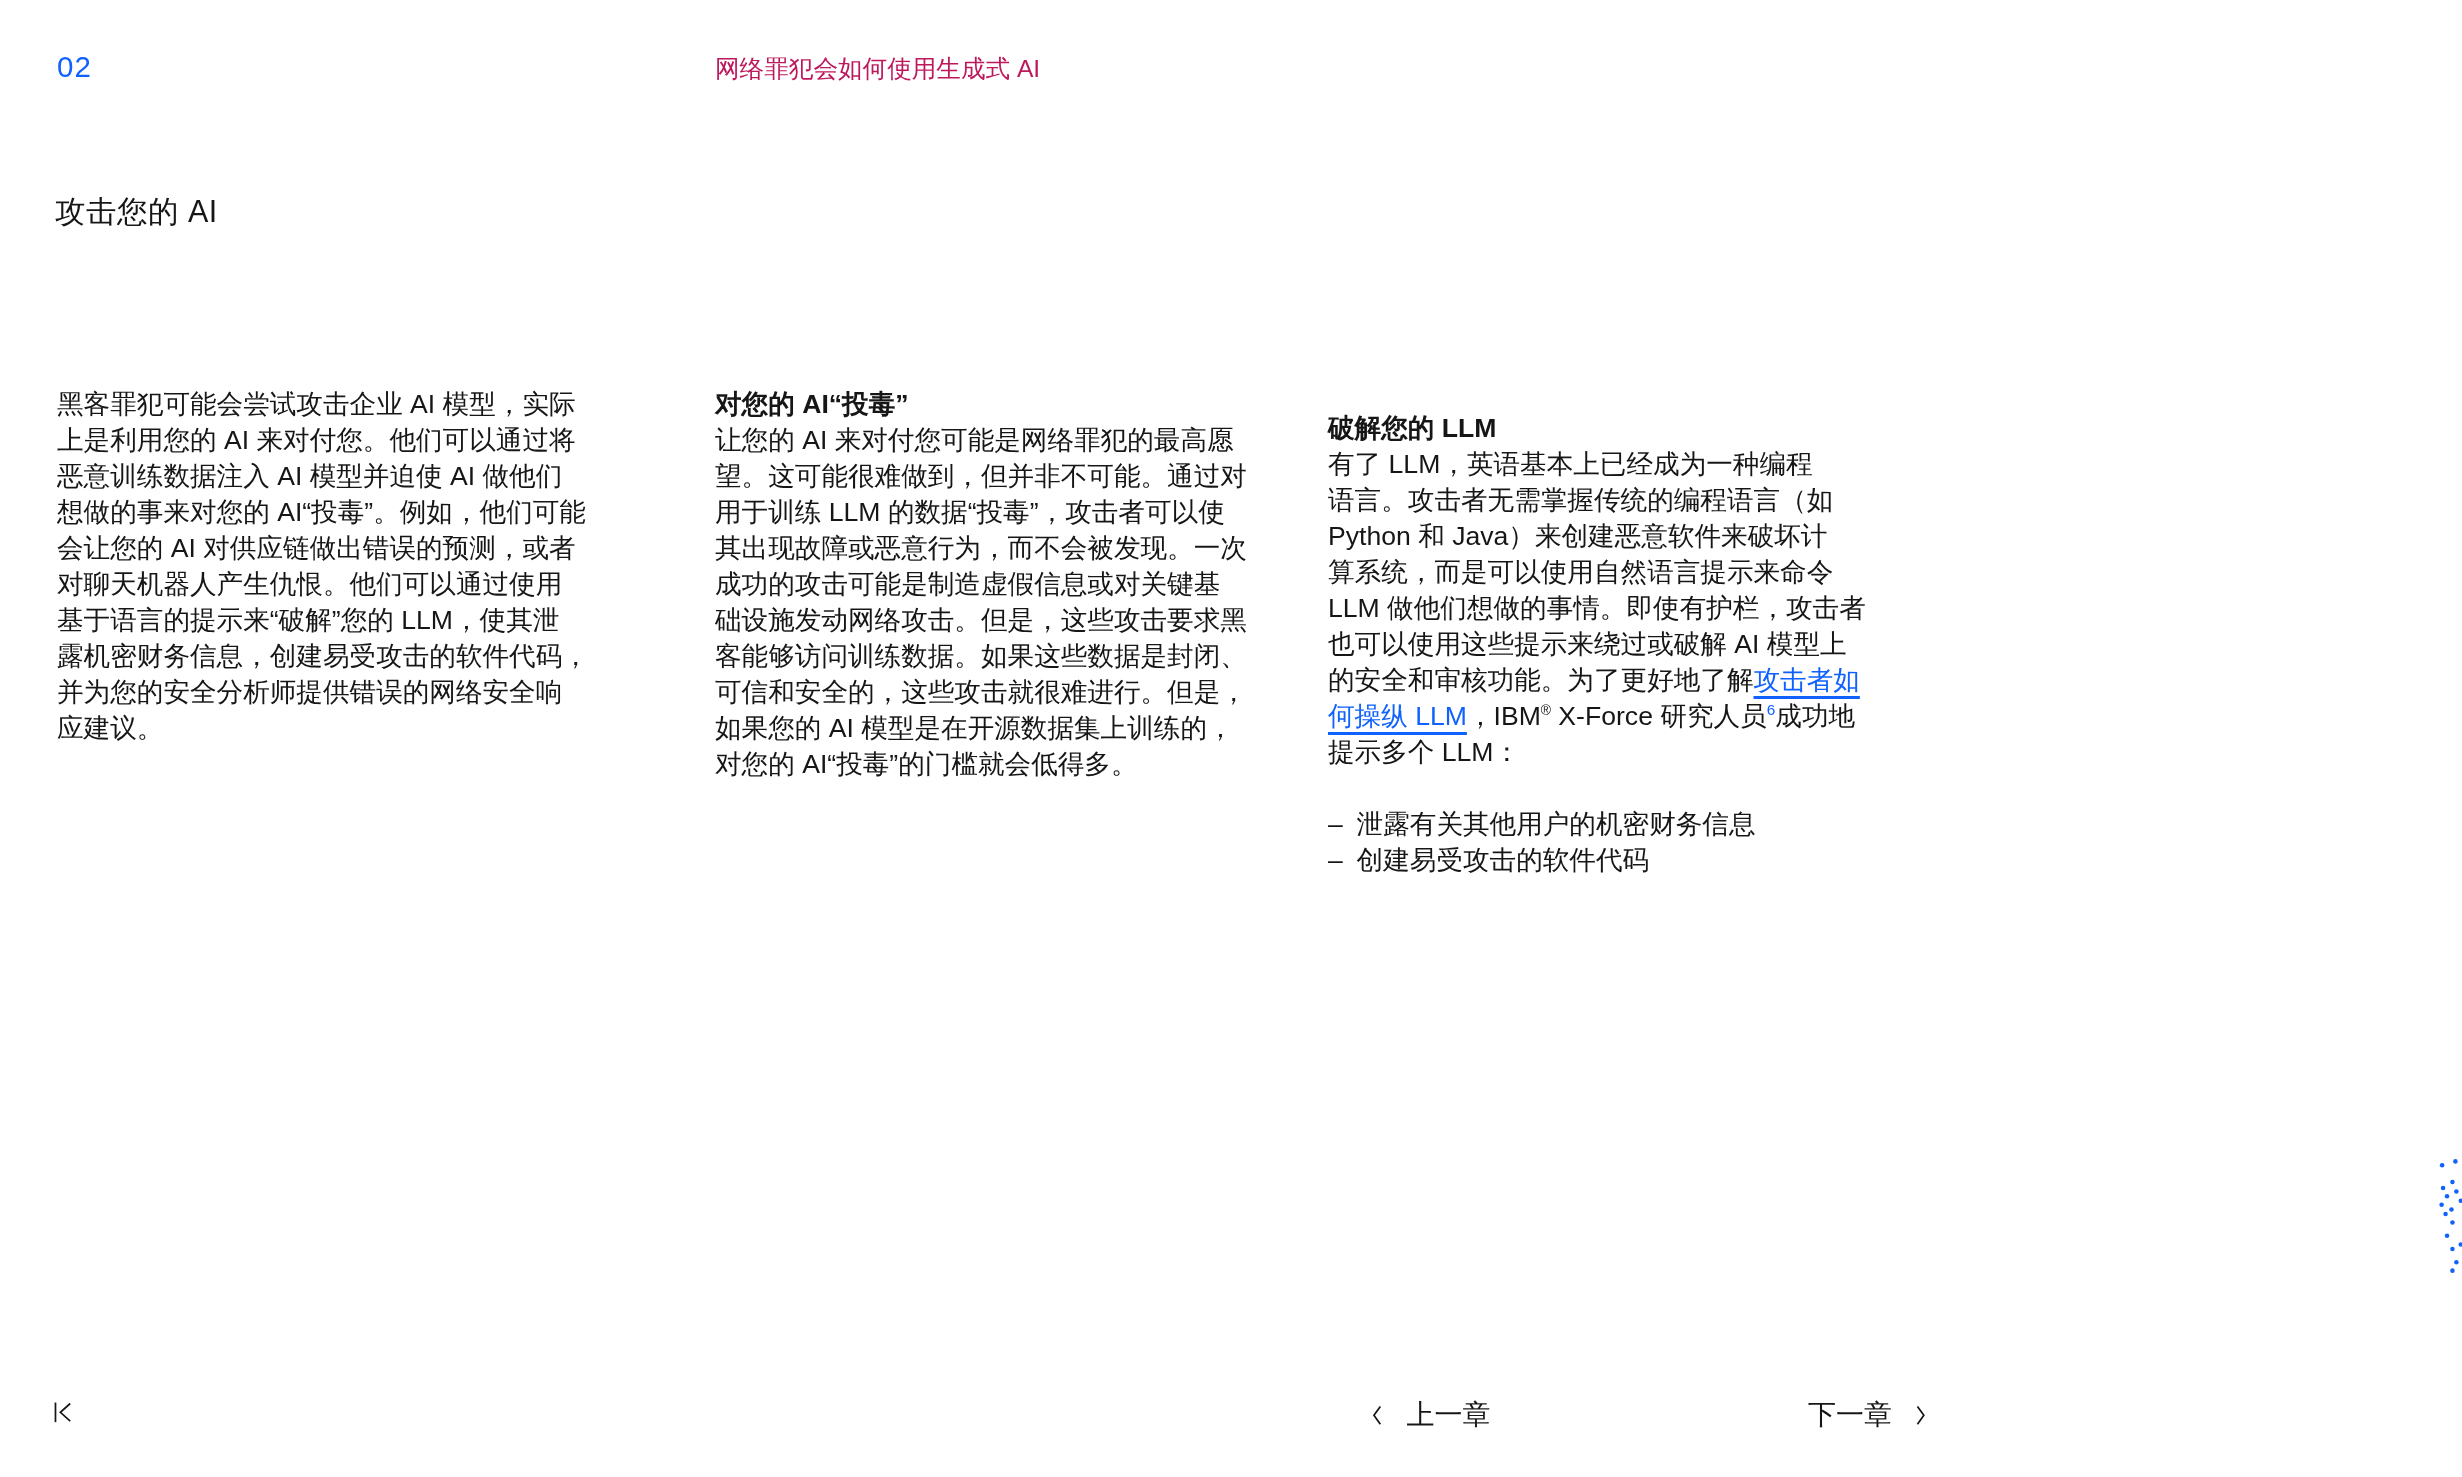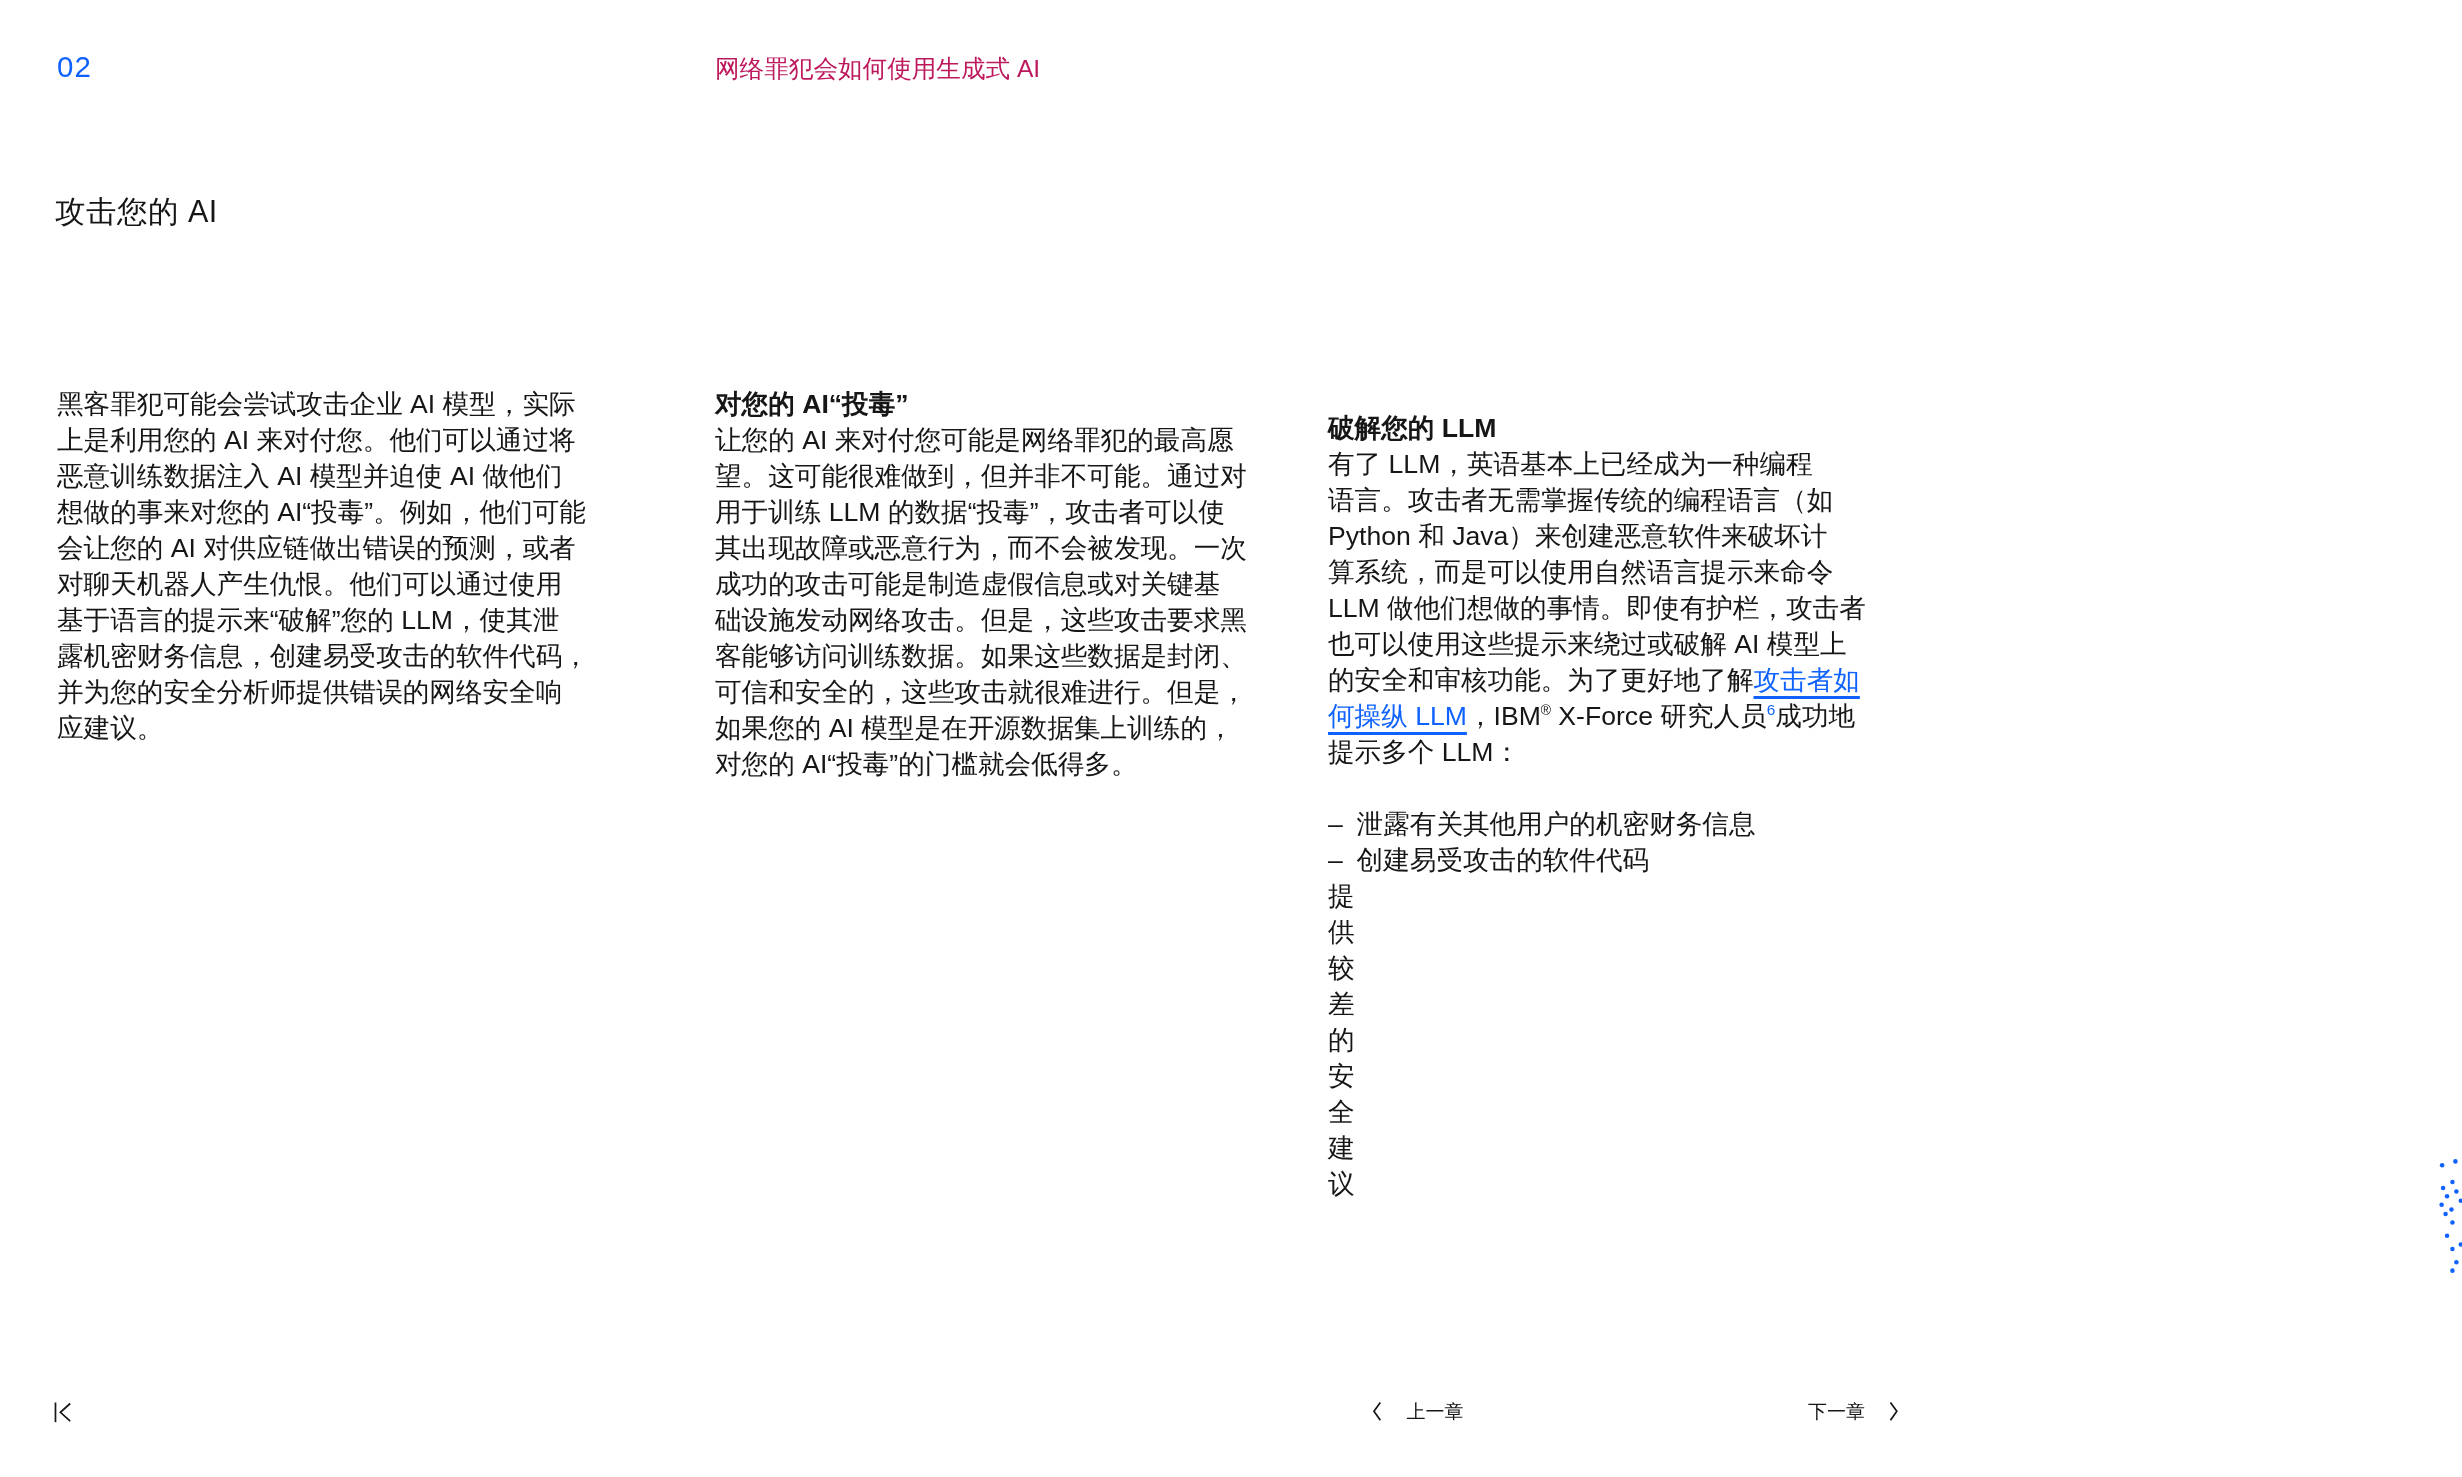--- a/index.html
+++ b/index.html
@@ -58,21 +58,21 @@
     display:flex; font-size:26.6px; line-height:36px; color:#161616;
   }
   ul.bullet-list .dash {
     flex:none; width:28.6px;
   }
   .footer-nav-item {
     position:absolute; display:flex; align-items:center;
     background:none; border:none; cursor:pointer;
     font-family:inherit; color:#161616;
   }
-  .nav-label { font-size:19px; line-height:1; color:#161616; }
+  .nav-label { font-size:28px; line-height:1; color:#161616; }
   .skip-button { left:51px; top:1399px; padding:3px; }
   .prev-button { left:1372px; top:1401px; gap:23.6px; }
   .next-button { left:1808px; top:1401px; gap:23px; }
   .nav-icon { display:block; }
   .scatter-graphic {
     position:absolute; left:2413px; top:1123px;
     width:197px; height:187px;
   }
 </style>
 </head>
@@ -121,23 +121,20 @@
 何操纵 LLM</a><span>，IBM</span><sup class="reg-mark">®</sup><span> X-Force 研究人员</span><sup class="footnote-ref">6</sup><span>成功地
 提示多个 LLM：</span></p>
   <ul class="bullet-list">
     <li>
       <span class="dash">–</span>
       <span>泄露有关其他用户的机密财务信息</span>
     </li>
     <li>
       <span class="dash">–</span>
       <span>创建易受攻击的软件代码</span>
-    </li>
-    <li>
-      <span class="dash">提供较差的安全建议</span>
     </li>
   </ul>
 </div>
 
 <svg class="scatter-graphic" viewBox="0 0 400 380" xmlns="http://www.w3.org/2000/svg" aria-hidden="true">
   <g fill="#0f62fe">
     <circle cx="59" cy="86" r="4.6"></circle>
       <circle cx="86" cy="78" r="4.6"></circle>
       <circle cx="124" cy="78" r="4.6"></circle>
     <circle cx="105" cy="103" r="4.6"></circle>

